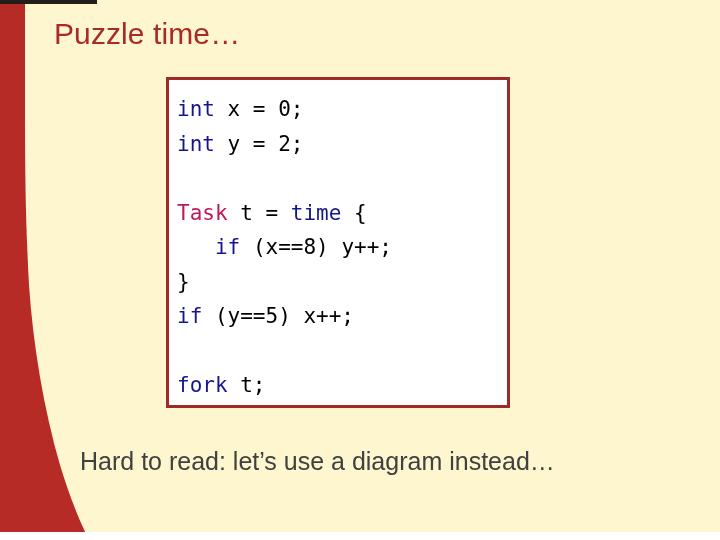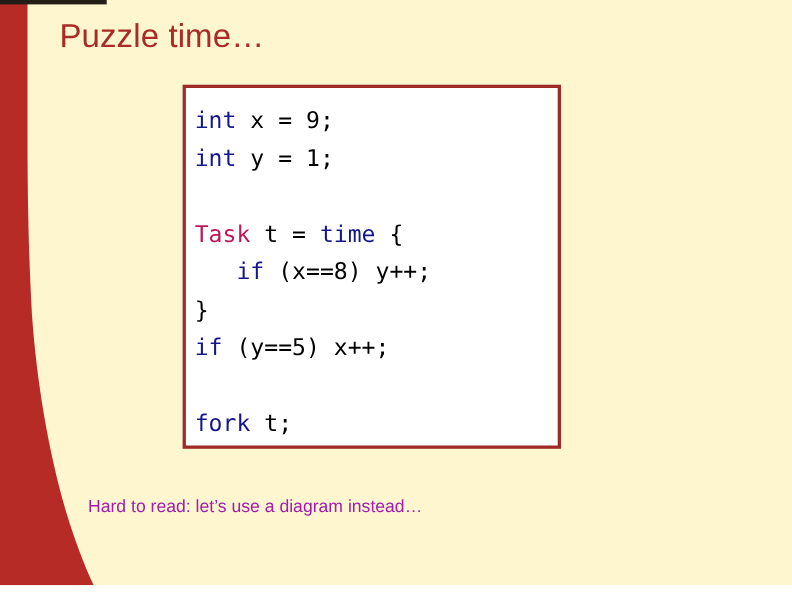--- a/index.html
+++ b/index.html
@@ -81,45 +81,45 @@
 
   .kw   { color: #16168C; margin-top: 24px; }
   .type { color: #be185d; }
   .pln  { color: #000000; }
 
   
   #caption {
     position: absolute;
     left: 80px;
     top: 444px;
-    font-size: 16px;
+    font-size: 25px;
     line-height: 34px;
-    color: #a21caf;
+    color: #404040;
     white-space: nowrap;
     z-index: 4;
   }
 </style>
 </head>
 <body>
 
 <div id="slide" style="background: rgb(253, 246, 206);">
 
   <div id="left-curve">
     <svg width="130" height="540" viewBox="0 0 130 540" preserveAspectRatio="none">
       <path d="M 0 0 L 25 0 L 25 120 C 25 180 26 230 29 285 C 33 345 44 410 60 465 C 70 498 80 522 89 540 L 0 540 Z" fill="#B72B26"></path>
     </svg>
   </div>
 
   <div id="top-rule" style="background: rgb(35, 31, 24);"></div>
 
   <div id="slide-title" style="color: rgb(169, 43, 37);">Puzzle time…</div>
 
   <div id="code-card" style="border-color: rgb(158, 43, 37); background: rgb(255, 255, 255);">
-    <pre id="code-block"><span class="kw">int</span><span class="pln"> x = 9;</span>
-<span class="kw">int</span><span class="pln"> y = 1;</span>
+    <pre id="code-block"><span class="kw">int</span><span class="pln"> x = 0;</span>
+<span class="kw">int</span><span class="pln"> y = 2;</span>
 <span class="pln"></span>
 <span class="type">Task</span><span class="pln"> t = </span><span class="kw">time</span><span class="pln"> {</span>
 <span class="pln">   </span><span class="kw">if</span><span class="pln"> (x==8) y++;</span>
 <span class="pln">}</span>
 <span class="kw">if</span><span class="pln"> (y==5) x++;</span>
 <span class="pln"></span>
 <span class="kw">fork</span><span class="pln"> t;</span></pre>
   </div>
 
   <div id="caption">Hard to read:  let’s use a diagram instead…</div>

